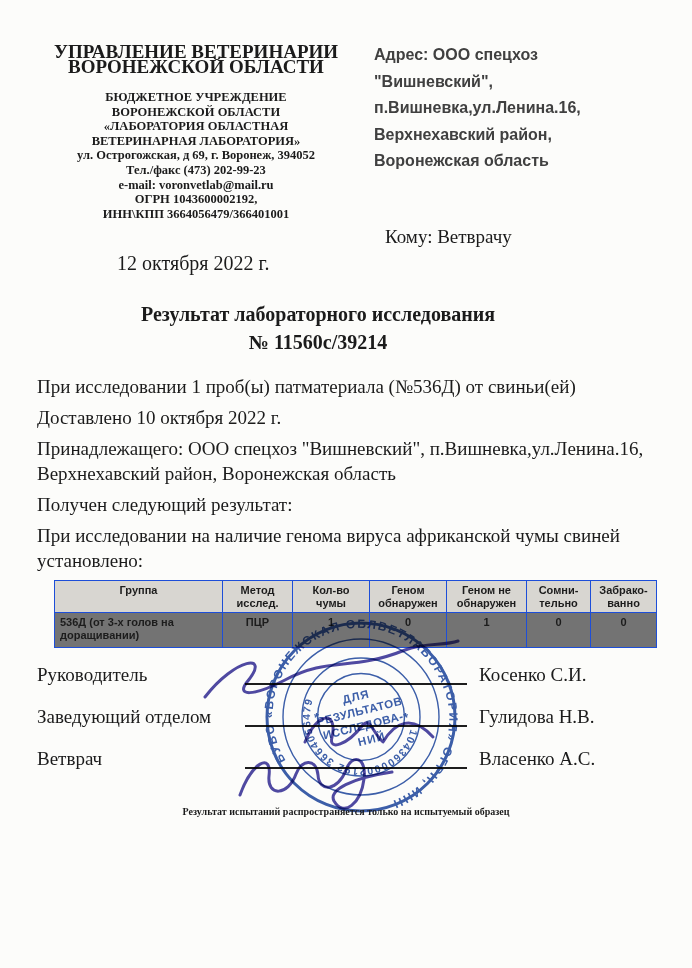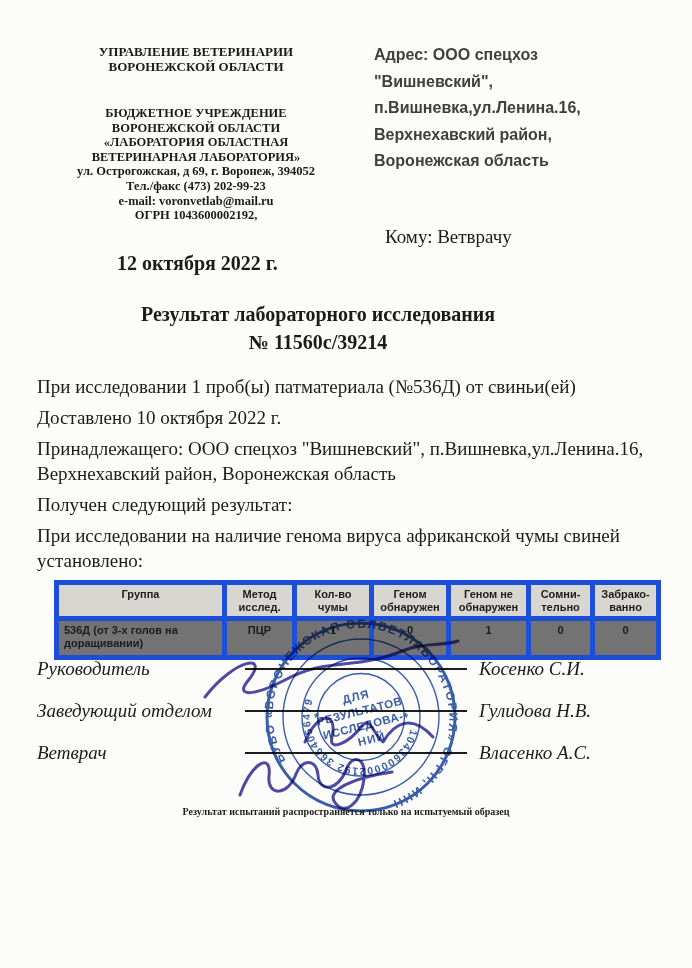--- a/index.html
+++ b/index.html
@@ -10,64 +10,64 @@
     background:#fcfcfa;
     overflow:hidden;
     color:#1b1b1b;
     font-family:"Liberation Serif","DejaVu Serif",serif;
   }
   
   .org{
     position:absolute;left:48px;top:44px;width:296px;
     text-align:center;font-weight:bold;
   }
-  .org-authority{font-size:13px;line-height:15px;margin-bottom:32px;}
+  .org-authority{font-size:19px;line-height:15px;margin-bottom:16px;}
   .org-institution{font-size:12.5px;line-height:14.6px;}
   
   .addr{
     position:absolute;left:374px;top:42px;width:305px;
     font-family:"Liberation Sans","DejaVu Sans",sans-serif;
     font-weight:bold;font-size:16px;line-height:26.5px;color:#404040;
   }
   .kome{
     position:absolute;left:385px;top:226px;
     font-size:19px;
   }
   .doc-date{
     position:absolute;left:117px;top:252px;
-    font-size:20px;font-weight:bold;
+    font-size:20px;font-weight:normal;
   }
   .doc-title{
     position:absolute;left:0;top:300px;width:636px;
     text-align:center;font-size:20px;font-weight:bold;line-height:28px;
   }
   .body-text{
     position:absolute;left:37px;top:374px;width:626px;
     font-size:19px;line-height:25px;
   }
   .body-text p{margin:0 0 6px 0;}
   
   .tbl-wrap{position:absolute;left:54px;top:580px;width:602px;}
   .doc-table{
     border-collapse:collapse;table-layout:fixed;width:602px;
     font-family:"Liberation Sans","DejaVu Sans",sans-serif;
     color:#1c1c1c;
   }
   .doc-table th,.doc-table td{
-    border:5px solid #1d4ed8;
+    border:1px solid #1d4ed8;
     padding:3px 3px 2px 3px;
     font-size:11px;line-height:13px;
     vertical-align:top;text-align:center;font-weight:bold;
   }
   .doc-table th{background:#d8d6d1;white-space:pre-line;}
   .doc-table td{height:29px;background:#737373;}
   .doc-table td.cell-group{text-align:left;padding-left:5px;}
   
   .sig-block{position:absolute;left:37px;top:658px;width:600px;}
-  .sig-row{display:flex;align-items:flex-start;height:42px;font-style:italic;}
+  .sig-row{display:flex;align-items:center;height:42px;}
   .sig-role{width:208px;font-size:19px;padding-bottom:9px;}
   .sig-line{flex:1;border-bottom:2px solid #1d1d1d;margin-right:12px;height:10px;}
   .sig-name{width:158px;font-size:19px;padding-bottom:9px;}
   
   .stamp-svg{position:absolute;left:262px;top:618px;width:198px;height:198px;
     mix-blend-mode:multiply;opacity:.92;}
   .ink-svg{position:absolute;left:180px;top:612px;width:300px;height:205px;
     mix-blend-mode:multiply;opacity:.95;}
   .stamp-ring-text{font-family:"Liberation Sans","DejaVu Sans",sans-serif;font-weight:bold;}
   .footer-note{
@@ -87,20 +87,21 @@
     </div>
     <div class="org-institution">
       <div>БЮДЖЕТНОЕ УЧРЕЖДЕНИЕ</div>
       <div>ВОРОНЕЖСКОЙ ОБЛАСТИ</div>
       <div>«ЛАБОРАТОРИЯ ОБЛАСТНАЯ</div>
       <div>ВЕТЕРИНАРНАЯ ЛАБОРАТОРИЯ»</div>
       <div>ул. Острогожская, д 69, г. Воронеж, 394052</div>
       <div>Тел./факс  (473) 202-99-23</div>
       <div>e-mail:  voronvetlab@mail.ru</div>
       <div>ОГРН 1043600002192,</div>
+      <div>ИНН\КПП 3664056479/366401001</div>
     </div>
   </div>
 
   <div class="addr">
     <div>Адрес: ООО спецхоз</div>
     <div>"Вишневский",</div>
     <div>п.Вишневка,ул.Ленина.16,</div>
     <div>Верхнехавский район,</div>
     <div>Воронежская область</div>
   </div>

